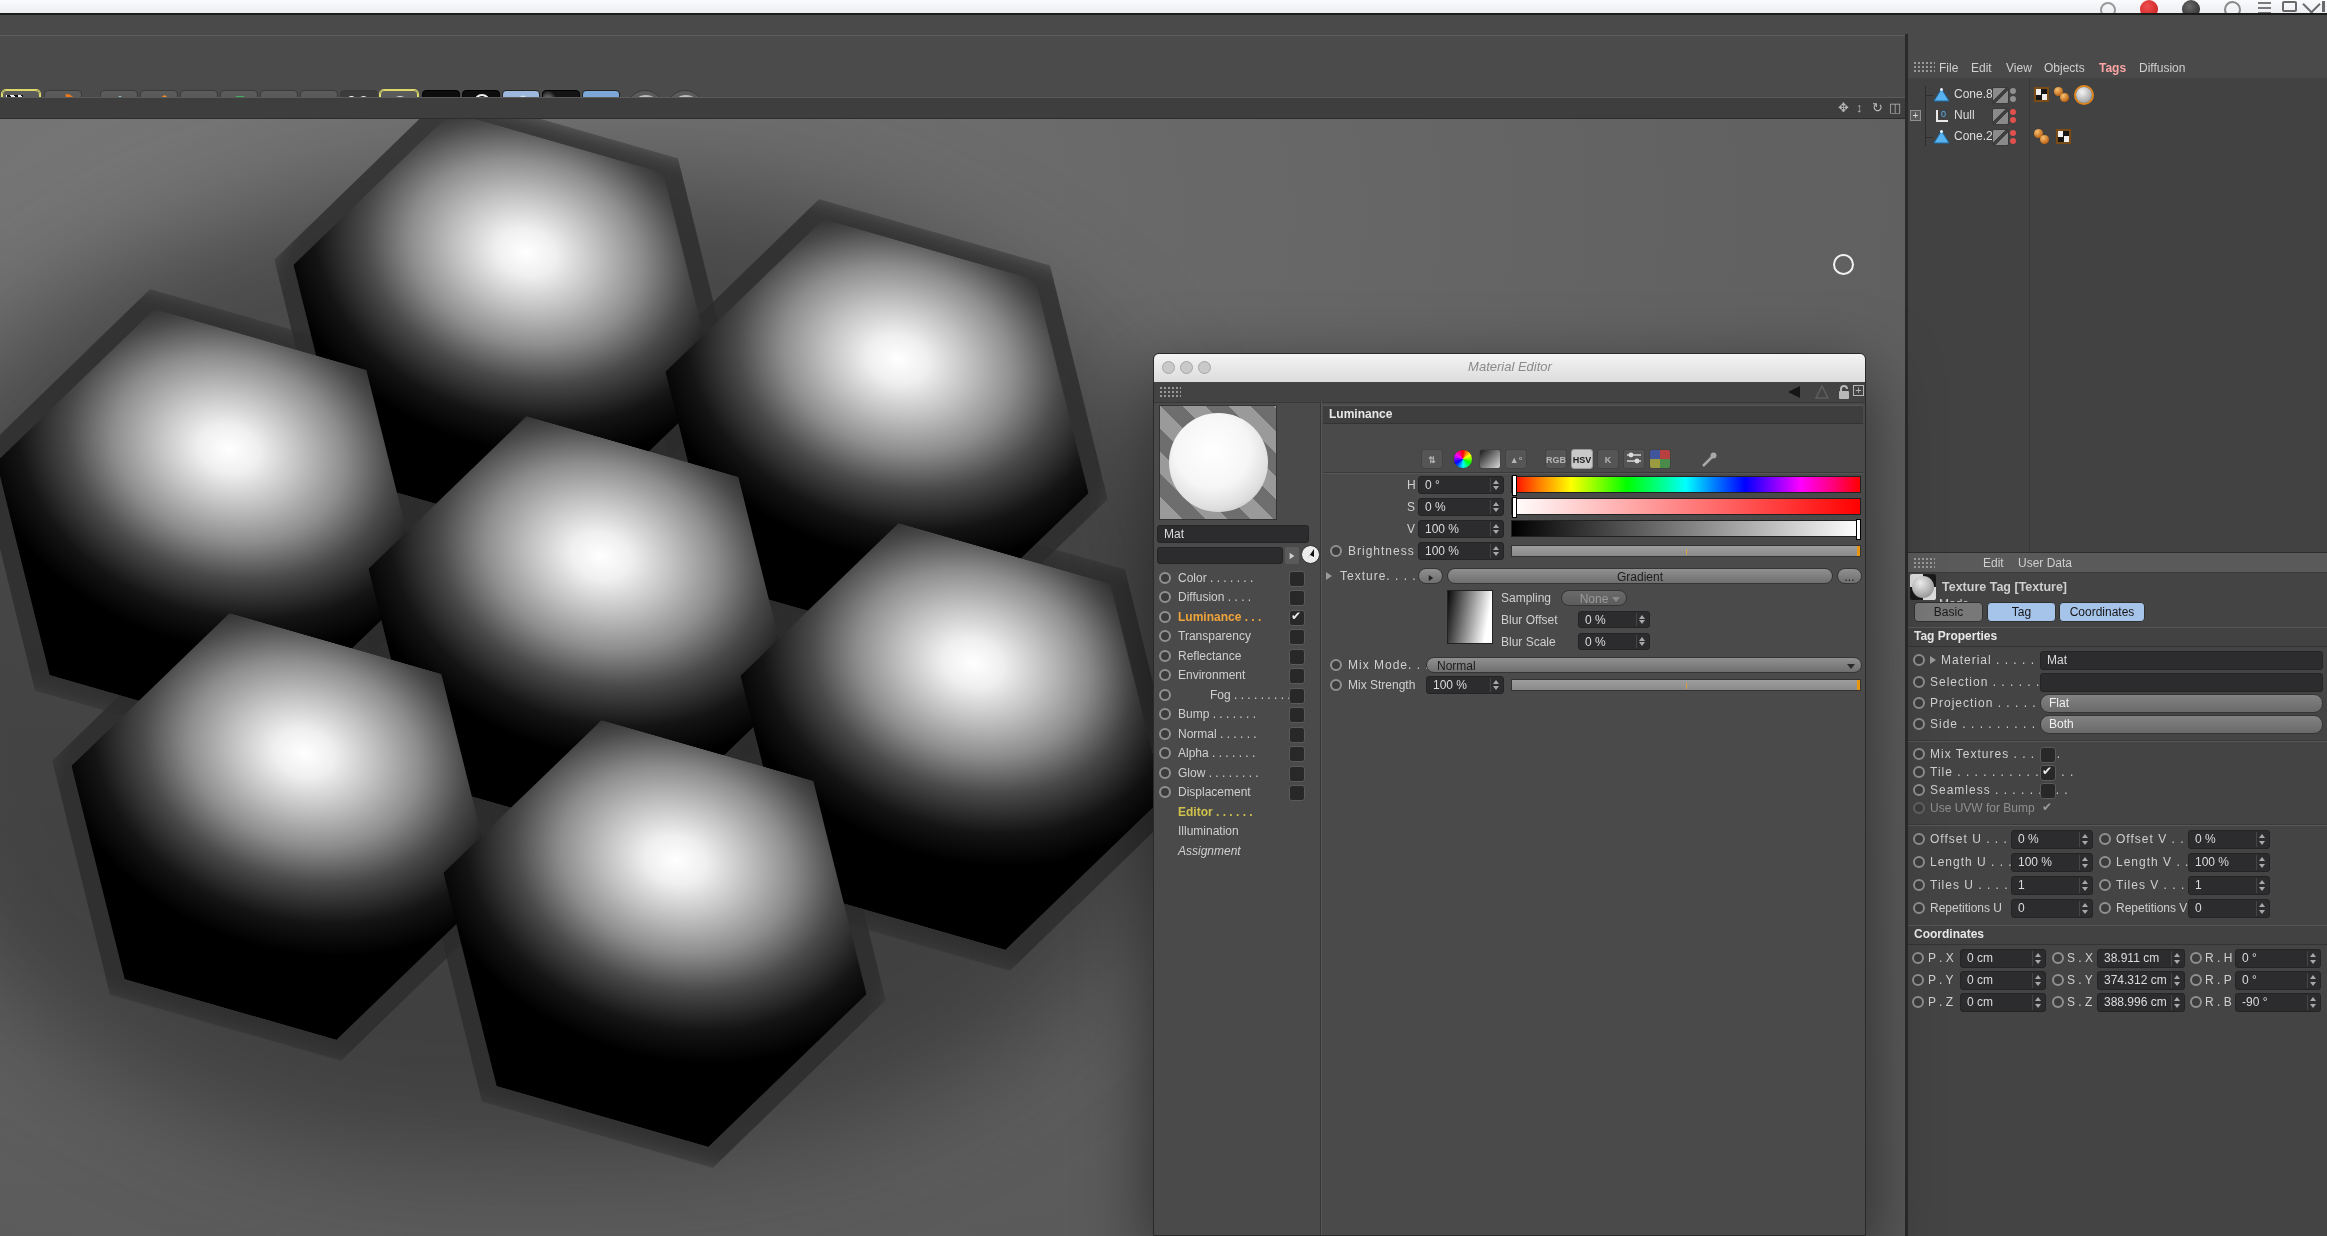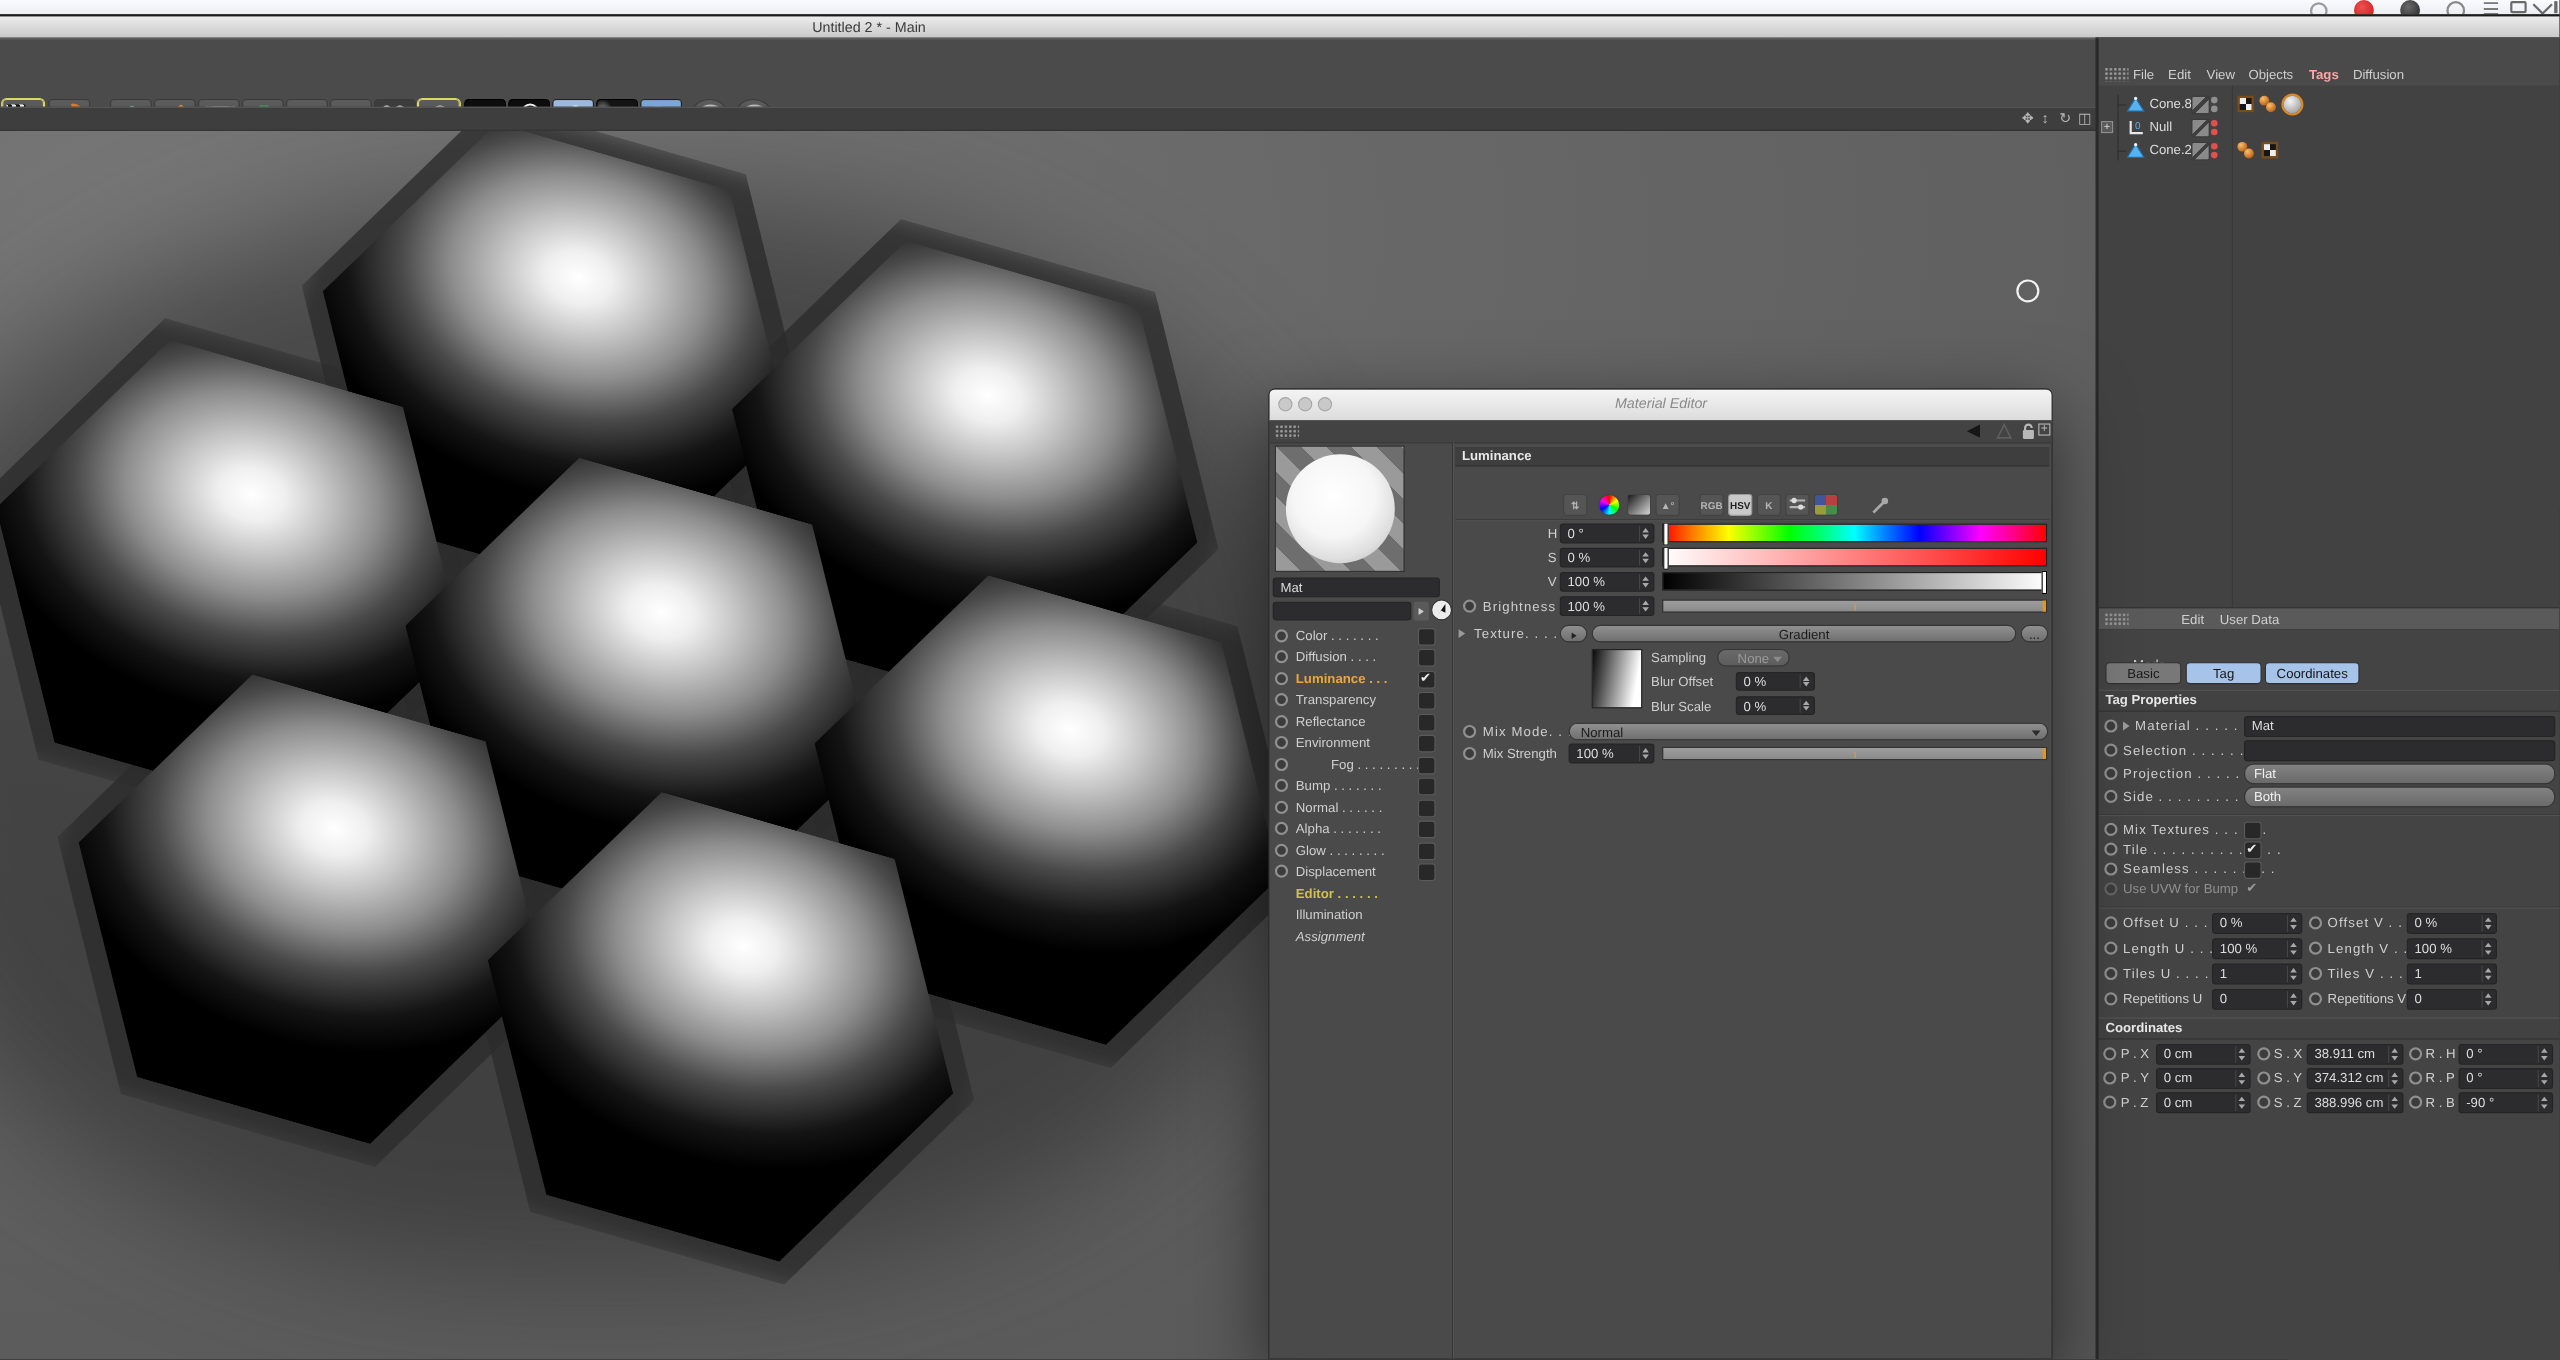--- a/index.html
+++ b/index.html
@@ -80,23 +80,20 @@
     <div class="abs" style="left:2140px;top:0px;width:18px;height:18px;background:radial-gradient(circle at 40% 35%,#f05050,#c01818);border-radius:50%;"></div>
     <div class="abs" style="left:2182px;top:0px;width:18px;height:18px;background:radial-gradient(circle at 40% 35%,#6a6a6a,#222);border-radius:50%;"></div>
     <div class="abs" style="left:2224px;top:1px;width:17px;height:17px;border:2px solid #8a8a8a;border-radius:50%;box-sizing:border-box;"></div>
     <div class="abs" style="left:2258px;top:2px;width:13px;height:12px;background:repeating-linear-gradient(#7a7a7a 0 2px,transparent 2px 5px);"></div>
     <div class="abs" style="left:2282px;top:1px;width:15px;height:11px;border:2px solid #6a6a6a;border-radius:2px;box-sizing:border-box;"></div>
     <div class="abs" style="left:2305px;top:-2px;width:11px;height:11px;border-right:2px solid #6a6a6a;border-bottom:2px solid #6a6a6a;transform:rotate(45deg);"></div>
     <div class="abs" style="left:2322px;top:1px;width:3px;height:11px;background:#6a6a6a;"></div>
   </div>
   <div class="abs" style="left:0;top:13px;width:2327px;height:2px;background:#1c1c1c;"></div>
 
-  <div class="abs" style="left:0;top:15px;width:2327px;height:19px;background:linear-gradient(#ececec,#c9c9c9);border-bottom:1px solid #8a8a8a;">
-    <div class="abs" style="left:690px;top:2px;width:200px;text-align:center;font-size:13px;color:#3a3a3a;">Untitled 2 * - Main</div>
-  </div>
 
   <div class="abs" style="left:0;top:35px;width:1907px;height:62px;background:#4b4b4b;border-top:1px solid #5e5e5e;">
     <div class="ti sel" style="left:2px;">
       <span class="ic" style="left:3px;top:4px;width:17px;height:10px;background:repeating-linear-gradient(55deg,#111 0 3px,#eee 3px 6px);"></span>
       <span class="ic" style="left:12px;top:12px;width:18px;height:16px;background:radial-gradient(circle at 45% 40%,#f8a048,#e06414);border-radius:4px;"></span>
     </div>
     <div class="ti" style="left:44px;">
       <span class="ic" style="left:3px;top:16px;width:15px;height:14px;background:#2a2a2a;border-radius:2px;"></span>
       <span class="ic" style="left:13px;top:3px;width:17px;height:17px;border:4px dashed #e87818;border-radius:50%;box-sizing:border-box;"></span>
     </div>
@@ -254,20 +251,26 @@
       </div>
     </div>
 
     <div class="abs" style="left:0;top:518px;width:419px;height:21px;background:#5a5a5a;border-top:1px solid #2d2d2d;border-bottom:1px solid #3a3a3a;box-sizing:border-box;">
       <div class="grip abs" style="left:5px;top:4px;"></div>
       <span class="lbl abs" style="left:31px;top:2px;margin-top:41px;">Mode</span>
       <span class="lbl abs" style="left:75px;top:2px;">Edit</span>
       <span class="lbl abs" style="left:110px;top:2px;">User Data</span>
     </div>
 
+    <div class="abs" style="left:0;top:539px;width:419px;height:28px;">
+      <div class="abs" style="left:2px;top:1px;width:26px;height:26px;background:conic-gradient(#1a1a1a 0 25%,#ddd 0 50%,#1a1a1a 0 75%,#ddd 0);border-radius:2px;">
+        <div class="abs" style="left:2px;top:2px;width:22px;height:22px;border-radius:50%;background:radial-gradient(circle at 38% 32%,#f2f2f2,#b5b5b5 55%,#7e7e7e);"></div>
+      </div>
+      <span class="lbl abs bold" style="left:34px;top:6px;font-size:12.5px;">Texture Tag [Texture]</span>
+    </div>
 
     <div class="tab" style="left:6px;top:568px;width:69px;background:#787878;color:#1a1a1a;">
       <span>Basic</span>
     </div>
     <div class="tab" style="left:79px;top:568px;width:69px;background:#a6c3e9;">
       <span>Tag</span>
     </div>
     <div class="tab" style="left:151px;top:568px;width:86px;background:#a6c3e9;">
       <span>Coordinates</span>
     </div>

